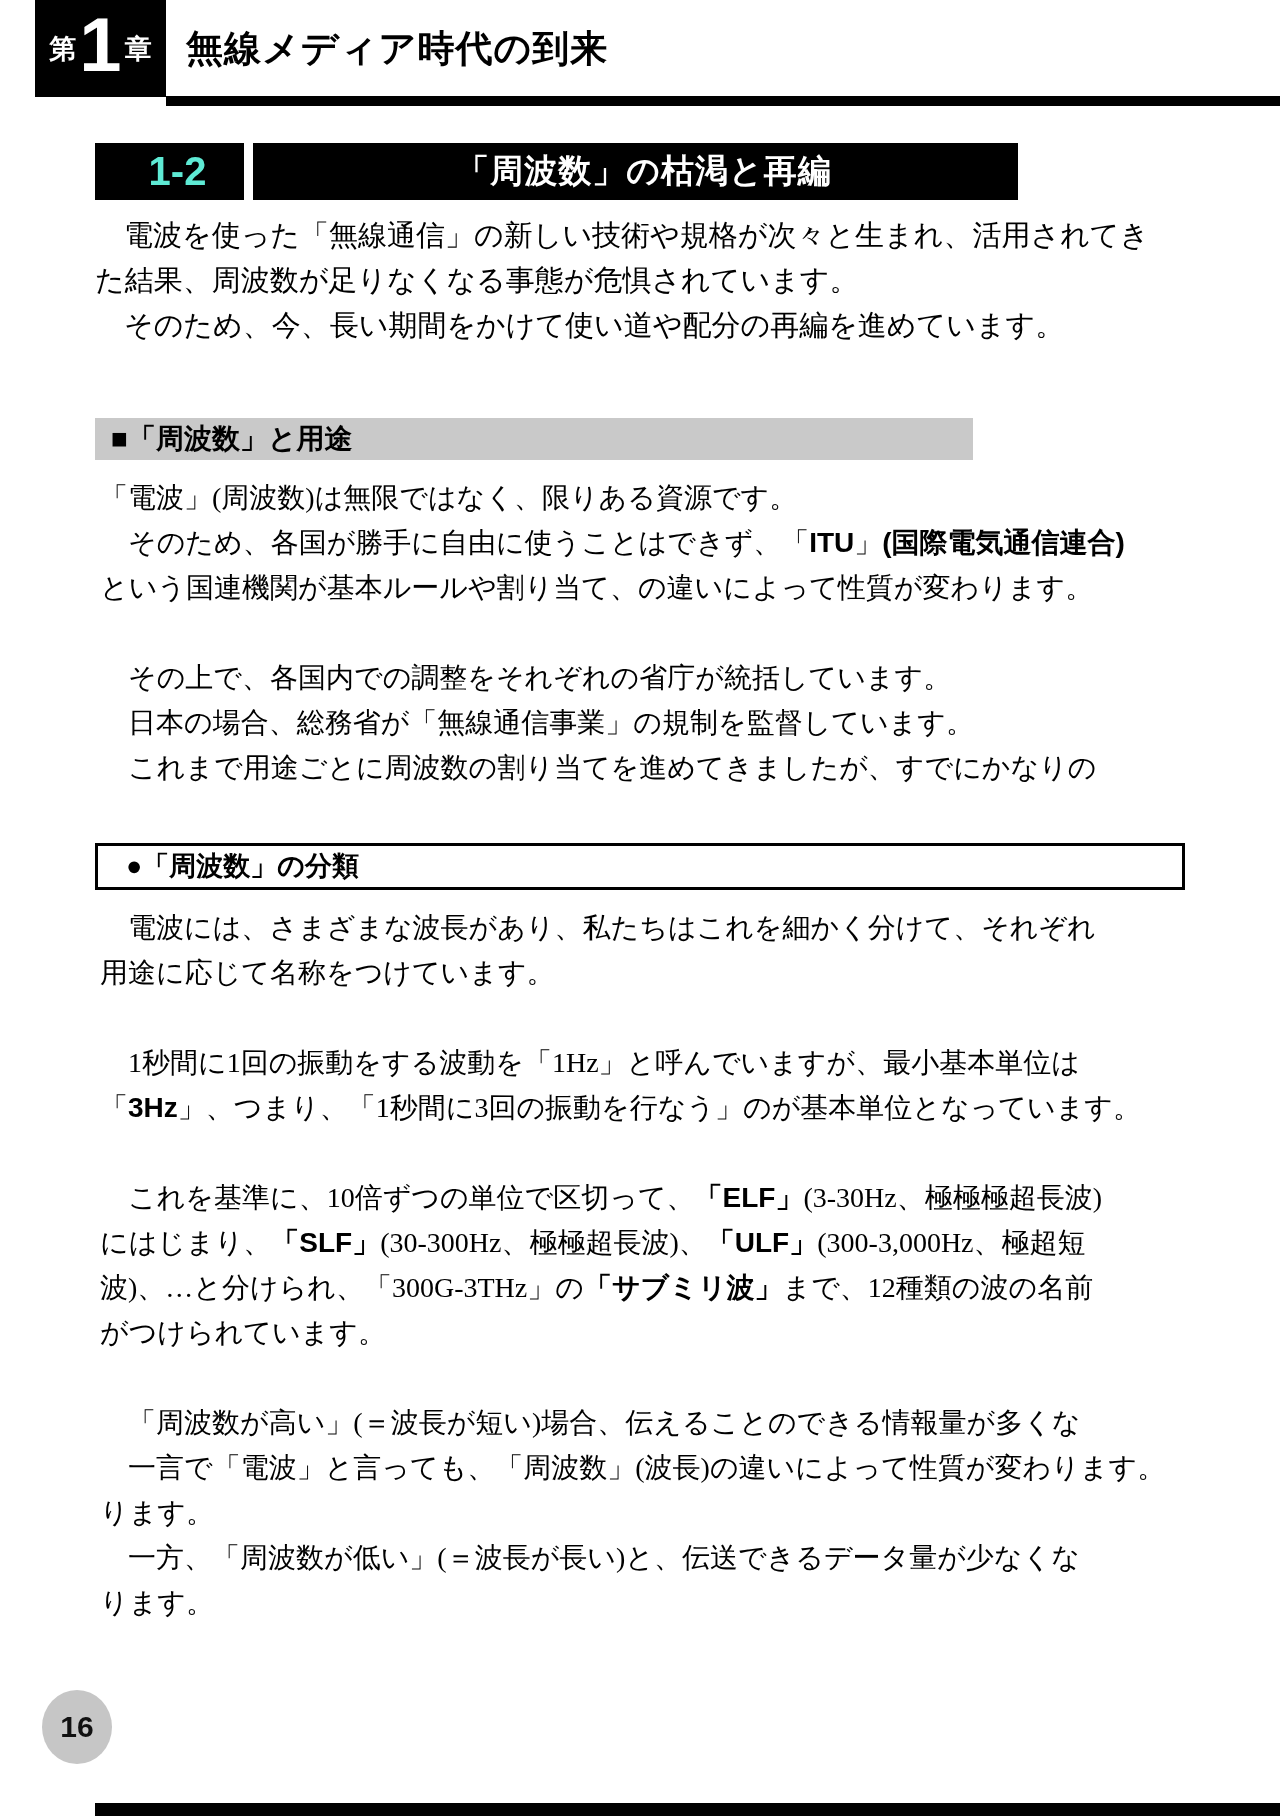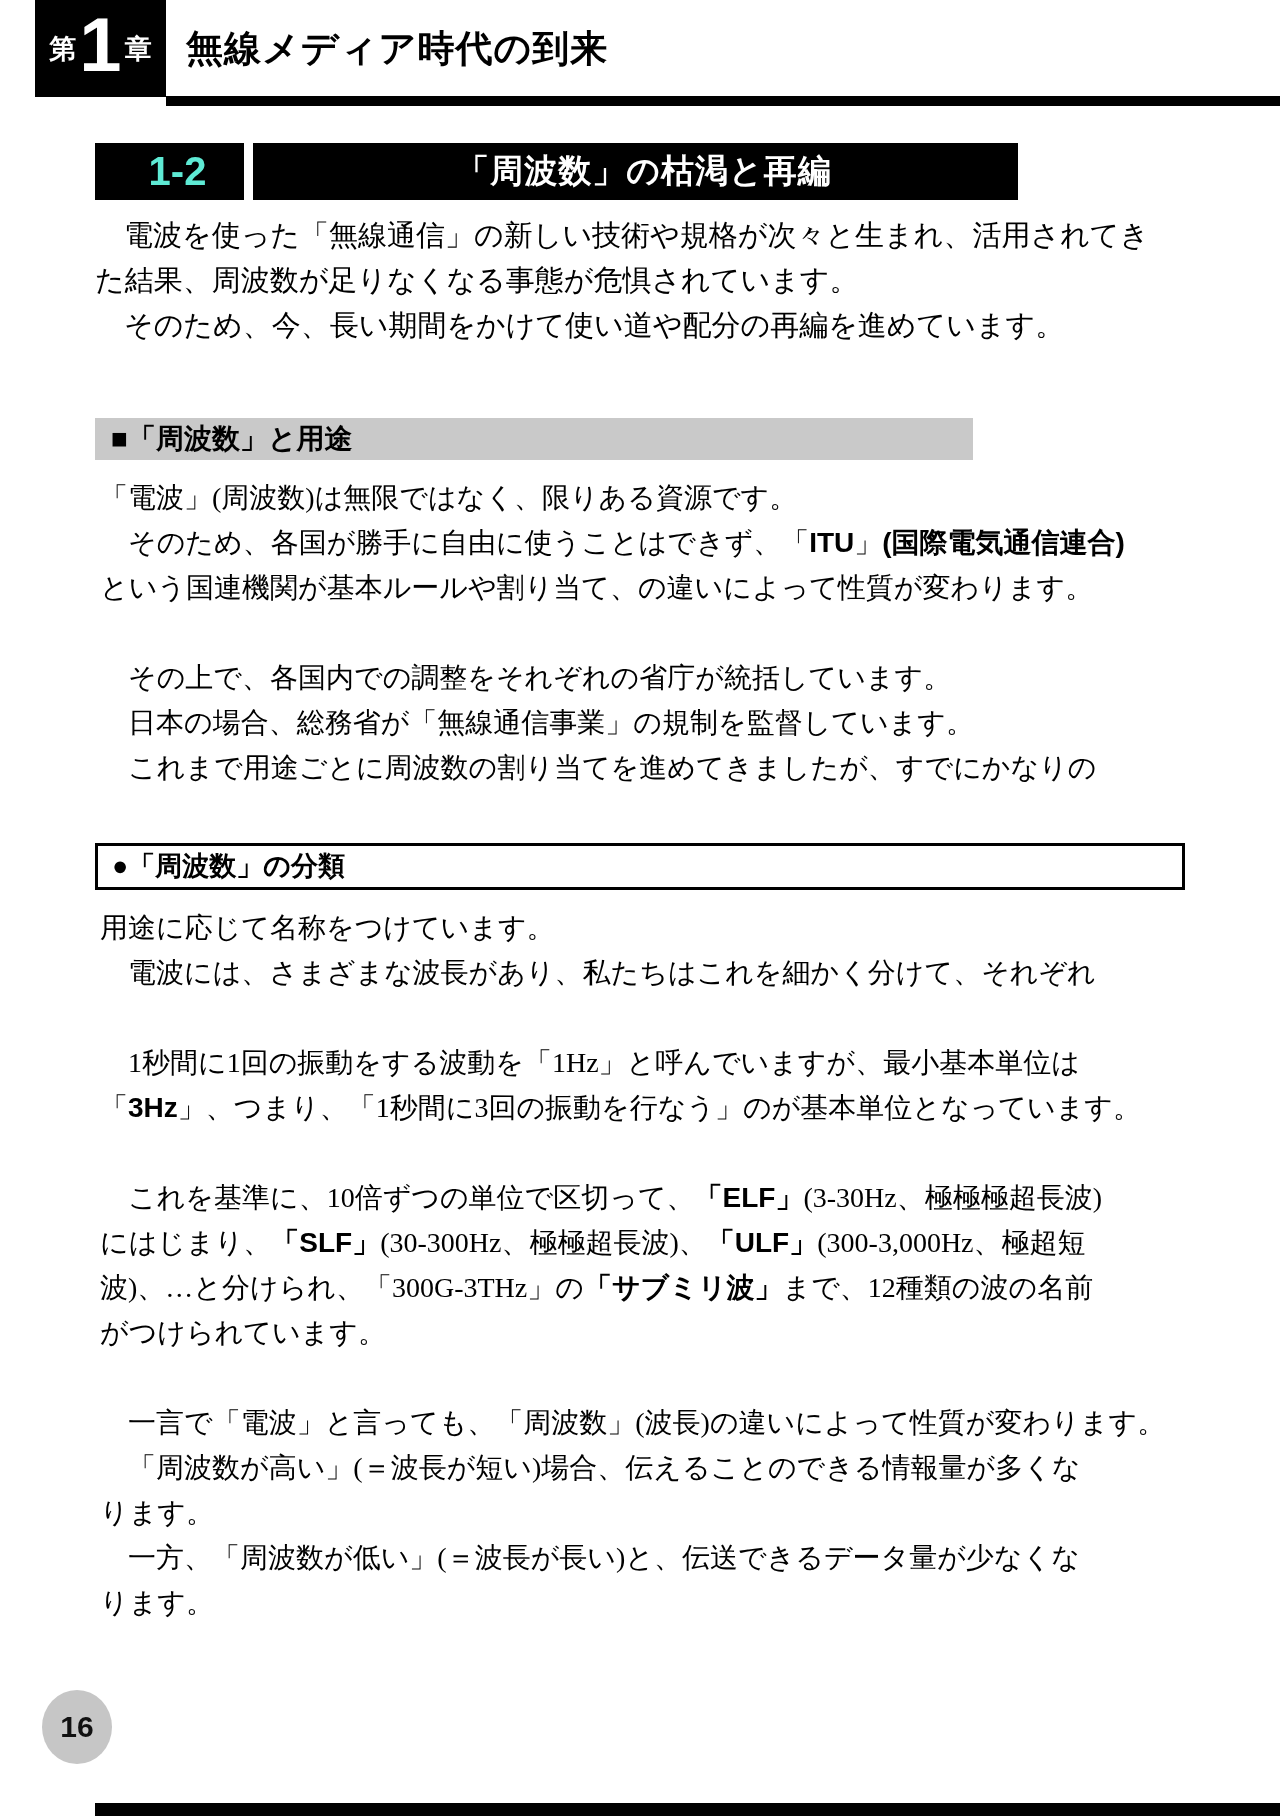--- a/index.html
+++ b/index.html
@@ -48,21 +48,21 @@
   }
   .bar-gray{
     margin-top:70px;width:878px;height:42px;background:#c9c9c9;
     font-family:"Liberation Sans", sans-serif;font-weight:bold;font-size:28px;
     line-height:42px;padding-left:16px;box-sizing:border-box;
   }
   .bar-box{
     margin-top:53px;width:1090px;height:47px;box-sizing:border-box;
     border:3px solid #000;background:#fff;
     font-family:"Liberation Sans", sans-serif;font-weight:bold;font-size:27px;
-    line-height:41px;padding-left:14px;
+    line-height:41px;padding-left:28px;
   }
   .body-block{margin-top:15px;margin-left:5px;font-size:28px;}
   .line{height:45px;line-height:45px;white-space:nowrap;}
   .emph{font-family:"Liberation Sans", sans-serif;font-weight:bold;}
   
   .page-num{
     position:absolute;left:42px;top:1690px;width:70px;height:74px;
     background:#c6c6c6;border-radius:50%;
     display:flex;align-items:center;justify-content:center;
     font-family:"Liberation Sans", sans-serif;font-weight:bold;font-size:30px;color:#111;
@@ -103,33 +103,33 @@
         <div class="line"><span>　そのため、各国が勝手に自由に使うことはできず、「</span><span class="emph">ITU</span><span>」</span><span class="emph">(国際電気通信連合)</span></div>
         <div class="line"><span>という国連機関が基本ルールや割り当て、の違いによって性質が変わります。</span></div>
         <div class="line blank"></div>
         <div class="line"><span>　その上で、各国内での調整をそれぞれの省庁が統括しています。</span></div>
         <div class="line"><span>　日本の場合、総務省が「無線通信事業」の規制を監督しています。</span></div>
         <div class="line"><span>　これまで用途ごとに周波数の割り当てを進めてきましたが、すでにかなりの</span></div>
       </div>
 
     <div class="bar-box">●「周波数」の分類</div>
     <div class="body-block">
+        <div class="line"><span>　電波には、さまざまな波長があり、私たちはこれを細かく分けて、それぞれ</span></div>
         <div class="line"><span>用途に応じて名称をつけています。</span></div>
-        <div class="line"><span>　電波には、さまざまな波長があり、私たちはこれを細かく分けて、それぞれ</span></div>
         <div class="line blank"></div>
         <div class="line"><span>　1秒間に1回の振動をする波動を「1Hz」と呼んでいますが、最小基本単位は</span></div>
         <div class="line"><span>「</span><span class="emph">3Hz</span><span>」、つまり、「1秒間に3回の振動を行なう」のが基本単位となっています。</span></div>
         <div class="line blank"></div>
         <div class="line"><span>　これを基準に、10倍ずつの単位で区切って、</span><span class="emph">「ELF」</span><span>(3-30Hz、極極極超長波)</span></div>
         <div class="line"><span>にはじまり、</span><span class="emph">「SLF」</span><span>(30-300Hz、極極超長波)、</span><span class="emph">「ULF」</span><span>(300-3,000Hz、極超短</span></div>
         <div class="line"><span>波)、…と分けられ、「300G-3THz」の</span><span class="emph">「サブミリ波」</span><span>まで、12種類の波の名前</span></div>
         <div class="line"><span>がつけられています。</span></div>
         <div class="line blank"></div>
+        <div class="line"><span>　「周波数が高い」(＝波長が短い)場合、伝えることのできる情報量が多くな</span></div>
         <div class="line"><span>　一言で「電波」と言っても、「周波数」(波長)の違いによって性質が変わります。</span></div>
-        <div class="line"><span>　「周波数が高い」(＝波長が短い)場合、伝えることのできる情報量が多くな</span></div>
         <div class="line"><span>ります。</span></div>
         <div class="line"><span>　一方、「周波数が低い」(＝波長が長い)と、伝送できるデータ量が少なくな</span></div>
         <div class="line"><span>ります。</span></div>
       </div>
 
   </div>
 
   <div class="page-num">16</div>
   <div class="bottom-rule"></div>
 

